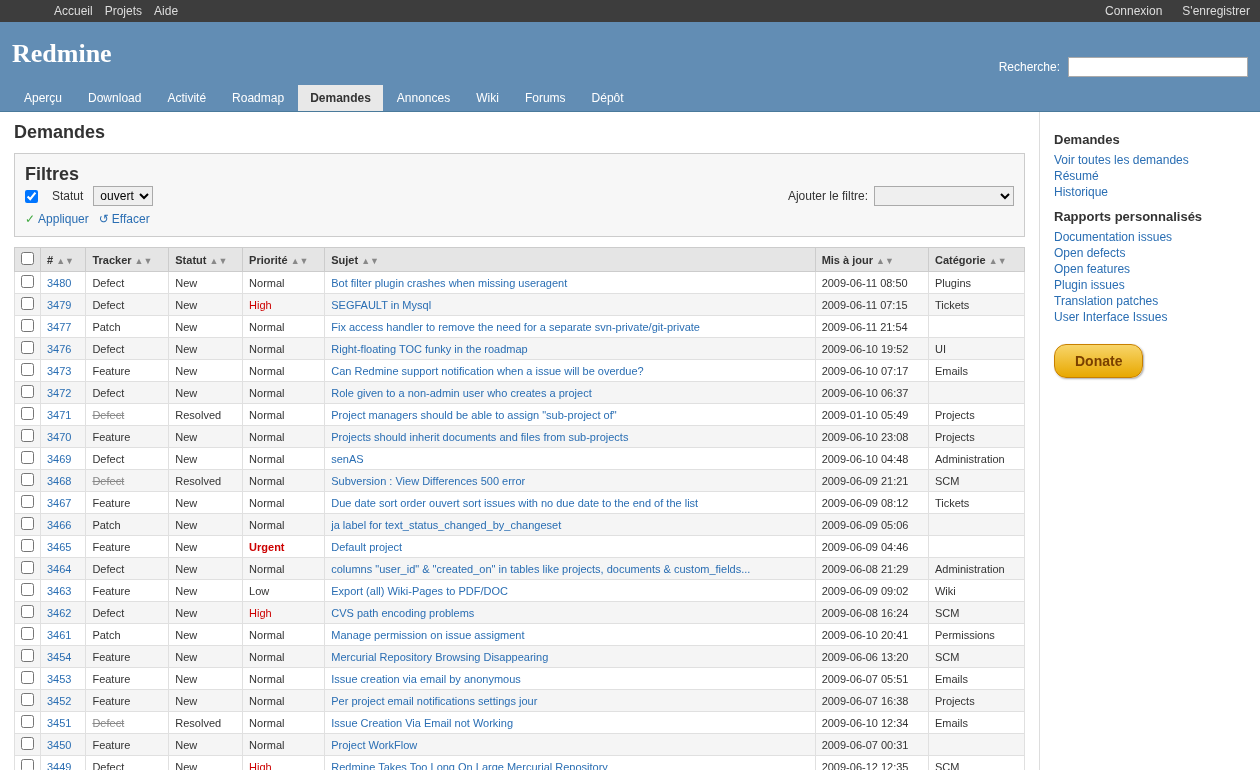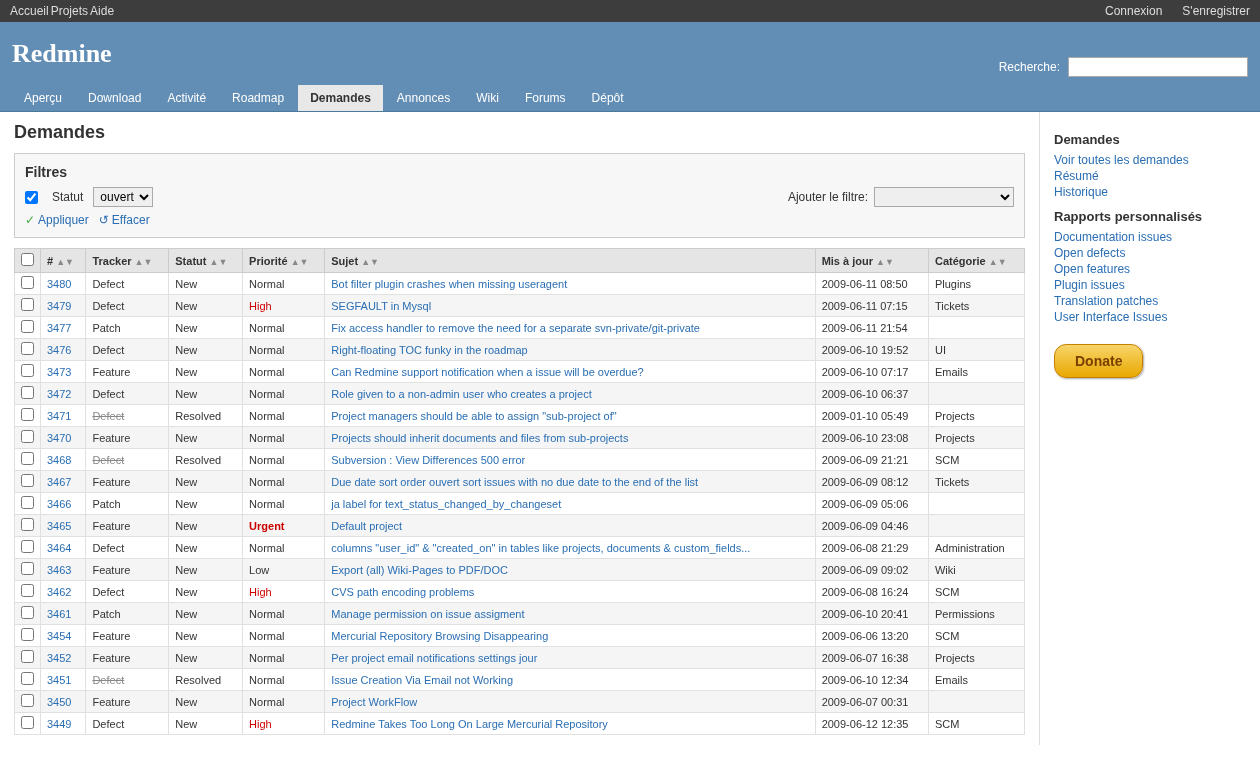--- a/index.html
+++ b/index.html
@@ -1,20 +1,20 @@
 <!DOCTYPE html>
 <html><head>
   <meta charset="utf-8">
   <style>
     * { box-sizing: border-box; margin: 0; padding: 0; }
     body { font-family: Verdana, Arial, sans-serif; font-size: 12px; background: #fff; color: #333; }
 
     
     #top-bar { background: #3d3d3d; color: #fff; display: flex; align-items: center; justify-content: space-between; padding: 4px 10px; }
-    #top-bar-left { display: flex; gap: 2px; }
+    #top-bar-left { display: flex; gap: 12px; margin-left: 44px; }
     #top-bar-left span { cursor: pointer; font-size: 12px; color: #ddd; }
     #top-bar-right { display: flex; gap: 20px; font-size: 12px; color: #ddd; cursor: pointer; }
 
     
     #header { background: #628db4; padding: 8px 12px; display: flex; align-items: center; justify-content: space-between; }
     #logo { color: #fff; font-size: 26px; font-weight: bold; font-family: Georgia, serif; }
     #search-area { display: flex; align-items: center; gap: 8px; color: #fff; font-size: 12px; margin-top: 27px; }
     #search-input { border: 1px solid #aaa; padding: 2px 4px; font-size: 12px; width: 180px; }
 
     
@@ -25,21 +25,21 @@
     
     #main { display: flex; padding: 0; }
     #content { flex: 1; padding: 10px 14px; border-right: 1px solid #ddd; min-height: 600px; }
     #sidebar { width: 220px; padding: 10px 14px; }
 
     
     #page-title { font-size: 18px; font-weight: bold; color: #333; margin-bottom: 10px; }
 
     
     #filters-box { border: 1px solid #ccc; padding: 10px; margin-bottom: 10px; background: #f7f7f7; }
-    #filters-title { font-weight: bold; margin-bottom: 7px; font-size: 14px; }
+    #filters-title { font-weight: bold; margin-bottom: 1px; font-size: 18px; }
     #filter-row { display: flex; align-items: center; gap: 10px; margin-bottom: 6px; }
     #filter-row input[type=checkbox] { margin-right: 4px; }
     #filter-row select { font-size: 12px; padding: 1px 2px; border: 1px solid #aaa; }
     #filter-right { margin-left: auto; display: flex; align-items: center; gap: 6px; font-size: 12px; }
     #filter-right select { font-size: 12px; padding: 1px 2px; border: 1px solid #aaa; width: 140px; }
     .apply-btn { color: #2a6eb3; cursor: pointer; display: flex; align-items: center; gap: 3px; }
     .clear-btn { color: #2a6eb3; cursor: pointer; display: flex; align-items: center; gap: 3px; }
     #actions-row { display: flex; gap: 10px; margin-top: 4px; }
 
     
@@ -224,20 +224,30 @@
       <td><a class="issue-link ">3470</a></td>
       <td class="">Feature</td>
       <td>New</td>
       <td class="">Normal</td>
       <td class="subject-cell"><a class="issue-link ">Projects should inherit documents and files from sub-projects</a></td>
       <td>2009-06-10 23:08</td>
       <td>Projects</td>
     </tr>
           <tr>
       <td class="cb-cell"><input type="checkbox" style=""></td>
+      <td><a class="issue-link ">3469</a></td>
+      <td class="">Defect</td>
+      <td>New</td>
+      <td class="">Normal</td>
+      <td class="subject-cell"><a class="issue-link ">senAS</a></td>
+      <td>2009-06-10 04:48</td>
+      <td>Administration</td>
+    </tr>
+          <tr>
+      <td class="cb-cell"><input type="checkbox" style=""></td>
       <td><a class="issue-link resolved-text">3468</a></td>
       <td class="resolved-text">Defect</td>
       <td>Resolved</td>
       <td class="">Normal</td>
       <td class="subject-cell"><a class="issue-link resolved-text">Subversion : View Differences 500 error</a></td>
       <td>2009-06-09 21:21</td>
       <td>SCM</td>
     </tr>
           <tr>
       <td class="cb-cell"><input type="checkbox" style=""></td>
@@ -311,20 +321,30 @@
     </tr>
           <tr>
       <td class="cb-cell"><input type="checkbox" style=""></td>
       <td><a class="issue-link ">3454</a></td>
       <td class="">Feature</td>
       <td>New</td>
       <td class="">Normal</td>
       <td class="subject-cell"><a class="issue-link ">Mercurial Repository Browsing Disappearing</a></td>
       <td>2009-06-06 13:20</td>
       <td>SCM</td>
+    </tr>
+          <tr>
+      <td class="cb-cell"><input type="checkbox" style=""></td>
+      <td><a class="issue-link ">3453</a></td>
+      <td class="">Feature</td>
+      <td>New</td>
+      <td class="">Normal</td>
+      <td class="subject-cell"><a class="issue-link ">Issue creation via email by anonymous</a></td>
+      <td>2009-06-07 05:51</td>
+      <td>Emails</td>
     </tr>
           <tr>
       <td class="cb-cell"><input type="checkbox" style=""></td>
       <td><a class="issue-link ">3452</a></td>
       <td class="">Feature</td>
       <td>New</td>
       <td class="">Normal</td>
       <td class="subject-cell"><a class="issue-link ">Per project email notifications settings jour</a></td>
       <td>2009-06-07 16:38</td>
       <td>Projects</td>

